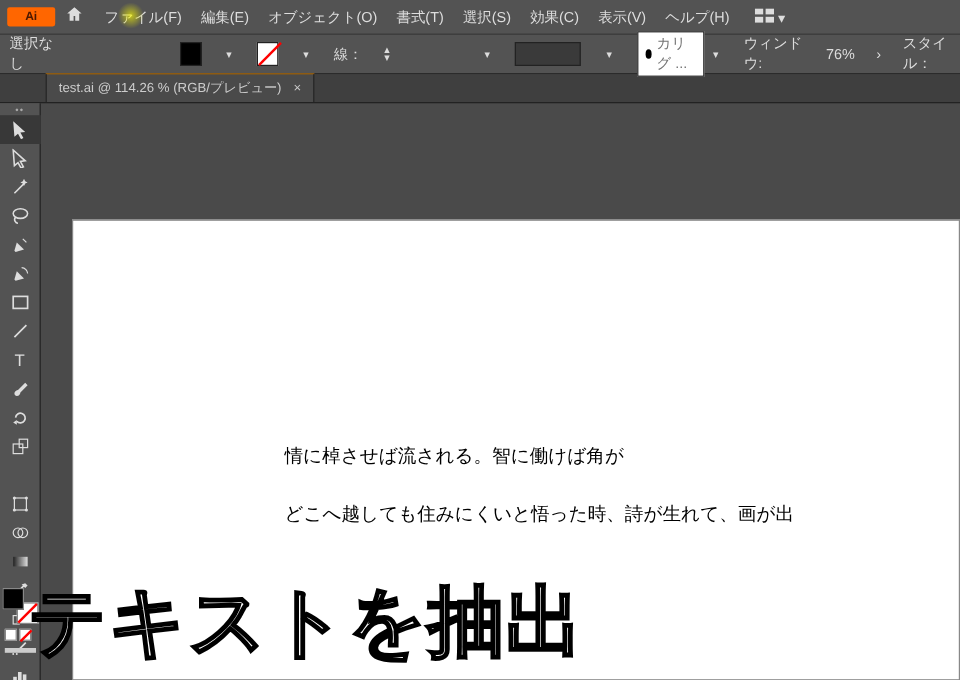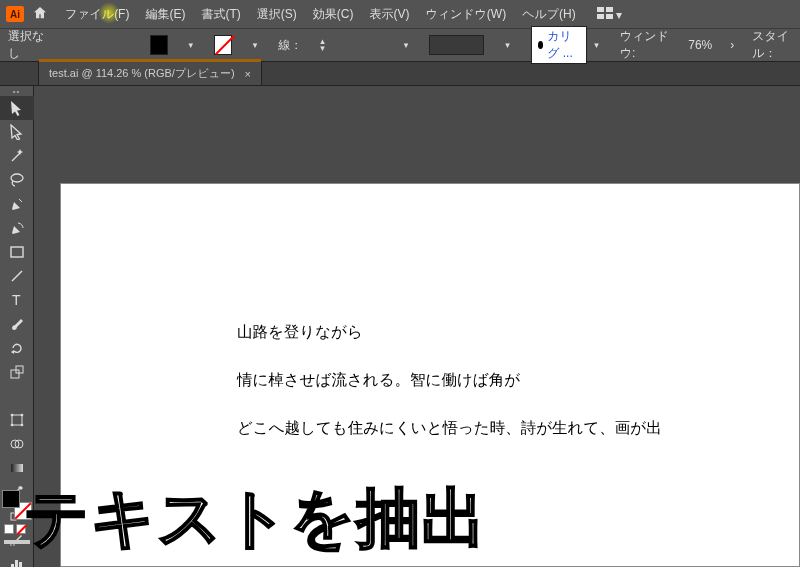--- a/index.html
+++ b/index.html
@@ -1,37 +1,37 @@
 <!DOCTYPE html>
 <html><head>
 <meta charset="utf-8">
 <style>
 * { margin: 0; padding: 0; box-sizing: border-box; font-family: "メイリオ", Meiryo, sans-serif; }
 body { width: 800px; height: 567px; background: #4a4a4a; overflow: hidden; position: relative; }
 
 .menubar { height: 28px; background: #535353; display: flex; align-items: center; padding: 0 6px; gap: 2px; font-size: 12px; color: #ddd; }
-.menubar .app-icon { width: 18px; height: 16px; background: #ff6600; color: #4a1800; font-size: 10px; font-weight: bold; display: flex; align-items: center; justify-content: center; border-radius: 2px; }
+.menubar .app-icon { width: 40px; height: 16px; background: #ff6600; color: #4a1800; font-size: 10px; font-weight: bold; display: flex; align-items: center; justify-content: center; border-radius: 2px; }
 .menubar .home-icon { color: #ddd; margin: 0 8px 0 6px; font-size: 15px; }
 .menubar .mitem { padding: 3px 7px; cursor: default; white-space: nowrap; }
 .menubar .ws-icon { margin-left: 6px; font-size: 12px; padding: 3px 6px; }
 
 .optbar { height: 34px; background: #535353; border-top: 1px solid #3a3a3a; border-bottom: 1px solid #222; display: flex; align-items: center; padding: 0 0; gap: 18px; font-size: 12px; color: #ddd; }
 .optbar .swatch { width: 22px; height: 20px; border: 1px solid #222; position: relative; }
 .optbar .swatch.fill { background: #000; }
 .optbar .swatch.stroke { background: #fff; }
 .optbar .swatch .redslash { position:absolute; width: 26px; height: 2px; background: #ff0000; transform: rotate(-45deg); top: 8px; left: -3px; }
 .optbar .dd { display: inline-block; padding: 0 3px; font-size: 9px; }
 .optbar .wbox { width: 70px; height: 20px; background: #3a3a3a; border: 1px solid #222; }
 .optbar .brushrow { display: flex; align-items: center; gap: 4px; }
-.optbar .brushbox { background: #fff; color: #1d4ed8; padding: 1px 6px; border: 1px solid #222; display: flex; align-items: center; gap: 4px; justify-content: space-between; }
+.optbar .brushbox { background: #fff; color: #737373; padding: 1px 6px; border: 1px solid #222; display: flex; align-items: center; gap: 4px; justify-content: space-between; }
 .optbar .dot { width: 8px; height: 8px; background: #000; border-radius: 50%; display: inline-block; }
 .optbar .sel { padding: 2px 8px; }
 
 .tabbar { height: 24px; background: #3f3f3f; display: flex; align-items: flex-end; padding-left: 38px; font-size: 11px; color: #ccc; border-bottom: 1px solid #222; }
-.tabbar .tablabel { background: #4a4a4a; padding: 4px 10px; display: flex; align-items: center; gap: 10px; border-top: 3px solid #a16207; border-left: 1px solid #222; border-right: 1px solid #222; }
+.tabbar .tablabel { background: #4a4a4a; padding: 4px 10px; display: flex; align-items: center; gap: 10px; border-top: 1px solid #a16207; border-left: 1px solid #222; border-right: 1px solid #222; }
 .tabbar .close { font-size: 11px; }
 
 .toolbar { position: absolute; left: 0; top: 86px; width: 34px; background: #535353; border-right: 1px solid #222; display: flex; flex-direction: column; }
 .toolbar .tbtn { width: 34px; height: 24px; display: flex; align-items: center; justify-content: center; color: #ddd; font-size: 15px; }
 .toolbar .tbtn.sel { background: #383838; }
 .toolbar .handle { height: 10px; display:flex; justify-content:center; align-items:center; color:#aaa; font-size:8px; letter-spacing:1px; }
 .toolbar svg { width: 16px; height: 16px; }
 
 .colorwell { position: absolute; left: 2px; top: 490px; width: 30px; height: 30px; }
 .colorwell .cwf { position:absolute; width:18px; height:18px; background:#000; border:1px solid #888; left:0; top:0; z-index:2;}
@@ -56,25 +56,25 @@
 
 <div class="menubar">
   <div class="app-icon">Ai</div>
   <span class="home-icon">
     <svg viewBox="0 0 24 24" width="16" height="16" fill="#ddd">
         <path d="M12 3l9 8h-3v9h-5v-6h-2v6H6v-9H3z"></path>
       </svg>
   </span>
   <span class="mitem">ファイル(F)</span>
   <span class="mitem">編集(E)</span>
+  <span class="mitem">オブジェクト(O)</span>
   <span class="mitem">書式(T)</span>
   <span class="mitem">選択(S)</span>
   <span class="mitem">効果(C)</span>
   <span class="mitem">表示(V)</span>
-  <span class="mitem">ウィンドウ(W)</span>
   <span class="mitem">ヘルプ(H)</span>
   <span class="ws-icon">
     <svg viewBox="0 0 16 12" width="16" height="12">
         <rect x="0" y="0" width="7" height="5" fill="#ddd"></rect>
         <rect x="9" y="0" width="7" height="5" fill="#ddd"></rect>
         <rect x="0" y="7" width="7" height="5" fill="#ddd"></rect>
         <rect x="9" y="7" width="7" height="5" fill="#ddd"></rect>
       </svg> ▾
   </span>
 </div>
@@ -250,19 +250,18 @@
 </div>
 <div class="minirow">
   <div class="mf"></div>
   <div class="ms">
       <div class="rs"></div>
     </div>
 </div>
 <div class="modeline"></div>
 
 <div class="canvas">
-  <div class="line" style="top:138px">山路を登りながら</div>
   <div class="line" style="top:234px">どこへ越しても住みにくいと悟った時、詩が生れて、画が出</div>
   <div class="line" style="top:186px">情に棹させば流される。智に働けば角が</div>
 </div>
 
 <div class="caption">テキストを抽出</div>
 <div class="cursor-spot"></div>
 
 </body></html>

